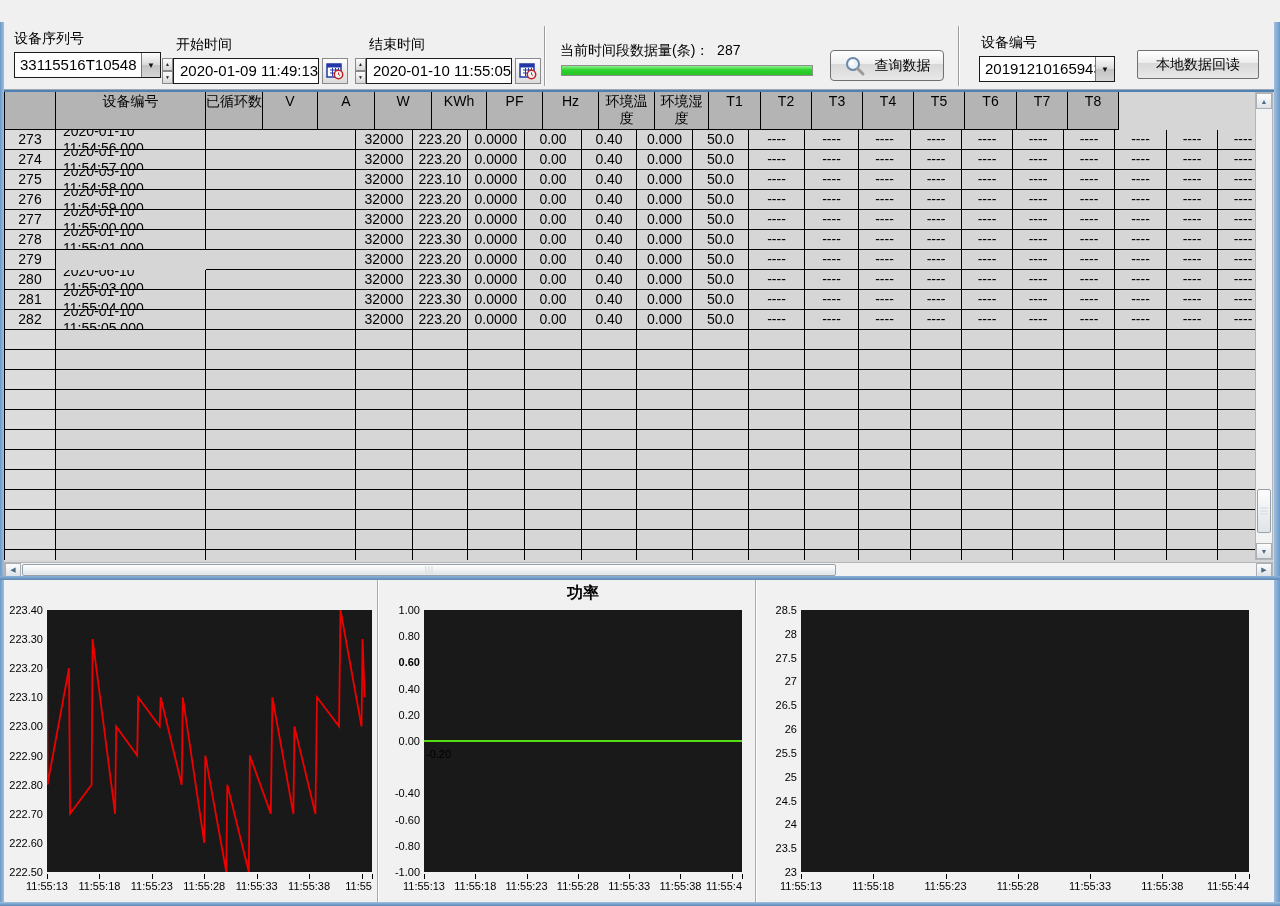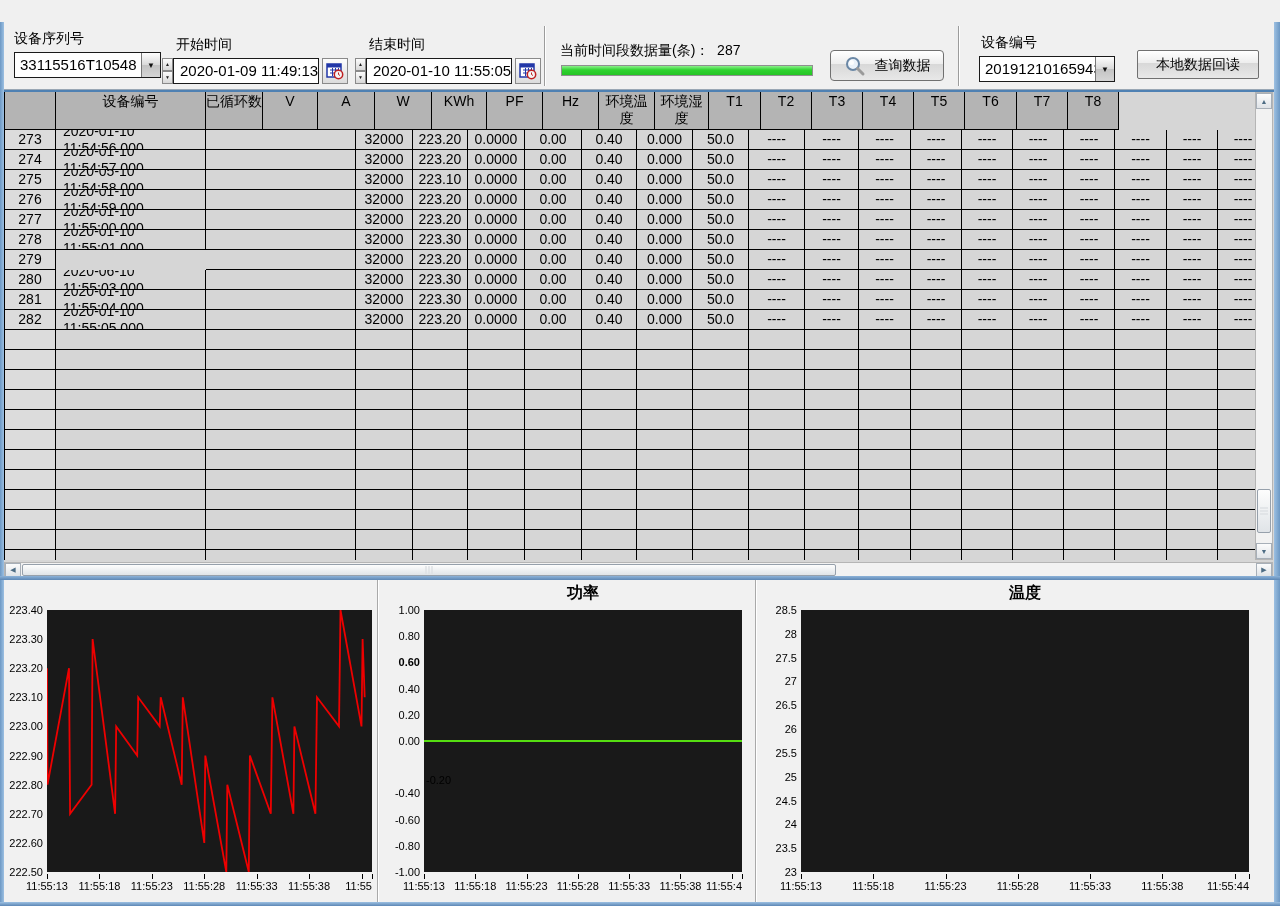--- a/index.html
+++ b/index.html
@@ -737,21 +737,21 @@
           <svg width="318" height="262">
             <polyline points="0.0,131.0 318.0,131.0" fill="none" stroke="#55dd11" stroke-width="1.8"></polyline>
           </svg>
         </div>
     <div class="ylab" style="left: 2px; top: 24px;">1.00</div>
         <div class="ylab" style="left: 2px; top: 50.2px;">0.80</div>
         <div class="ylab" style="left: 2px; top: 76.4px; font-weight: bold;">0.60</div>
         <div class="ylab" style="left: 2px; top: 102.6px;">0.40</div>
         <div class="ylab" style="left: 2px; top: 128.8px;">0.20</div>
         <div class="ylab" style="left: 2px; top: 155px;">0.00</div>
-        <div class="ylab" style="left: 2px; top: 194px; padding-left: 46px;">-0.20</div>
+        <div class="ylab" style="left: 2px; top: 168px; padding-left: 46px;">-0.20</div>
         <div class="ylab" style="left: 2px; top: 207.4px;">-0.40</div>
         <div class="ylab" style="left: 2px; top: 233.6px;">-0.60</div>
         <div class="ylab" style="left: 2px; top: 259.8px;">-0.80</div>
         <div class="ylab" style="left: 2px; top: 286px;">-1.00</div>
         <div class="xtick" style="left: 46px; top: 294px;"></div>
         <div class="xtick" style="left: 97.2903px; top: 294px;"></div>
         <div class="xtick" style="left: 148.581px; top: 294px;"></div>
         <div class="xtick" style="left: 199.871px; top: 294px;"></div>
         <div class="xtick" style="left: 251.161px; top: 294px;"></div>
         <div class="xtick" style="left: 302.452px; top: 294px;"></div>
@@ -759,21 +759,20 @@
         <div class="xtick" style="left: 364px; top: 294px;"></div>
         <div class="xlab" style="left: 19px; top: 300px;">11:55:13</div>
         <div class="xlab" style="left: 70.2903px; top: 300px;">11:55:18</div>
         <div class="xlab" style="left: 121.581px; top: 300px;">11:55:23</div>
         <div class="xlab" style="left: 172.871px; top: 300px;">11:55:28</div>
         <div class="xlab" style="left: 224.161px; top: 300px;">11:55:33</div>
         <div class="xlab" style="left: 275.452px; top: 300px;">11:55:38</div>
         <div class="xlab" style="left: 322px; width: 42px; text-align: right; top: 300px;">11:55:4</div>
       </div>
     <div class="panel" id="panel2" style="width:519px">
-      <div class="ctitle" style="left:45px;width:448px">温度</div>
       <div class="plot" style="left: 45px; width: 448px; background: rgb(25, 25, 25);"></div>
     <div class="ylab" style="left: 1px; top: 24px;">28.5</div>
         <div class="ylab" style="left: 1px; top: 47.8182px;">28</div>
         <div class="ylab" style="left: 1px; top: 71.6364px;">27.5</div>
         <div class="ylab" style="left: 1px; top: 95.4545px;">27</div>
         <div class="ylab" style="left: 1px; top: 119.273px;">26.5</div>
         <div class="ylab" style="left: 1px; top: 143.091px;">26</div>
         <div class="ylab" style="left: 1px; top: 166.909px;">25.5</div>
         <div class="ylab" style="left: 1px; top: 190.727px;">25</div>
         <div class="ylab" style="left: 1px; top: 214.545px;">24.5</div>

